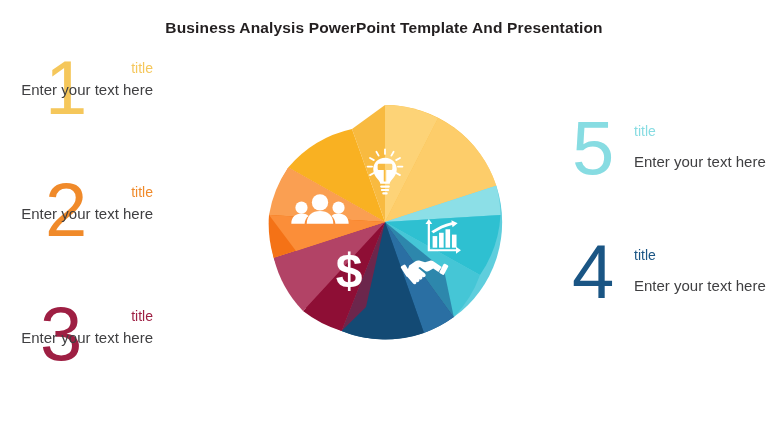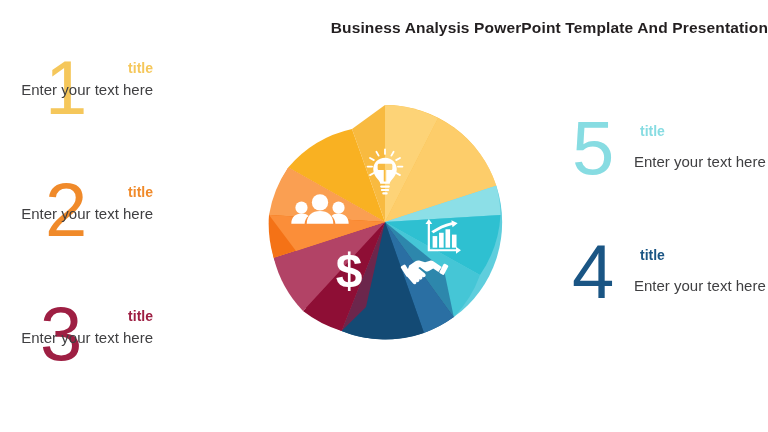--- a/index.html
+++ b/index.html
@@ -8,21 +8,21 @@
     background: #ffffff;
     font-family: "Liberation Sans", sans-serif;
     overflow: hidden;
   }
   #stage { position: relative; width: 768px; height: 432px; background: #ffffff; }
 
   
   .title {
     position: absolute;
     top: 19px; left: 0; width: 768px;
-    text-align: right;
+    text-align: center;
     font-size: 15.5px;
     font-weight: bold;
     color: #231f20;
     letter-spacing: 0.15px;
     white-space: nowrap;
   }
 
   
   .callout { position: absolute; }
 
@@ -30,24 +30,23 @@
     position: absolute;
     font-family: "Liberation Sans", sans-serif;
     font-weight: 300;
     line-height: 1;
     font-size: 76px;
     user-select: none;
   }
   .callout .c-title {
     position: absolute;
     font-size: 14px;
-    font-weight: 700;
+    font-weight: 400;
     line-height: 1;
     white-space: nowrap;
-    margin-left: 6px;
   }
   .callout .c-sub {
     position: absolute;
     font-size: 15px;
     color: #3f3f41;
     line-height: 1;
     white-space: nowrap;
   }
 
   

